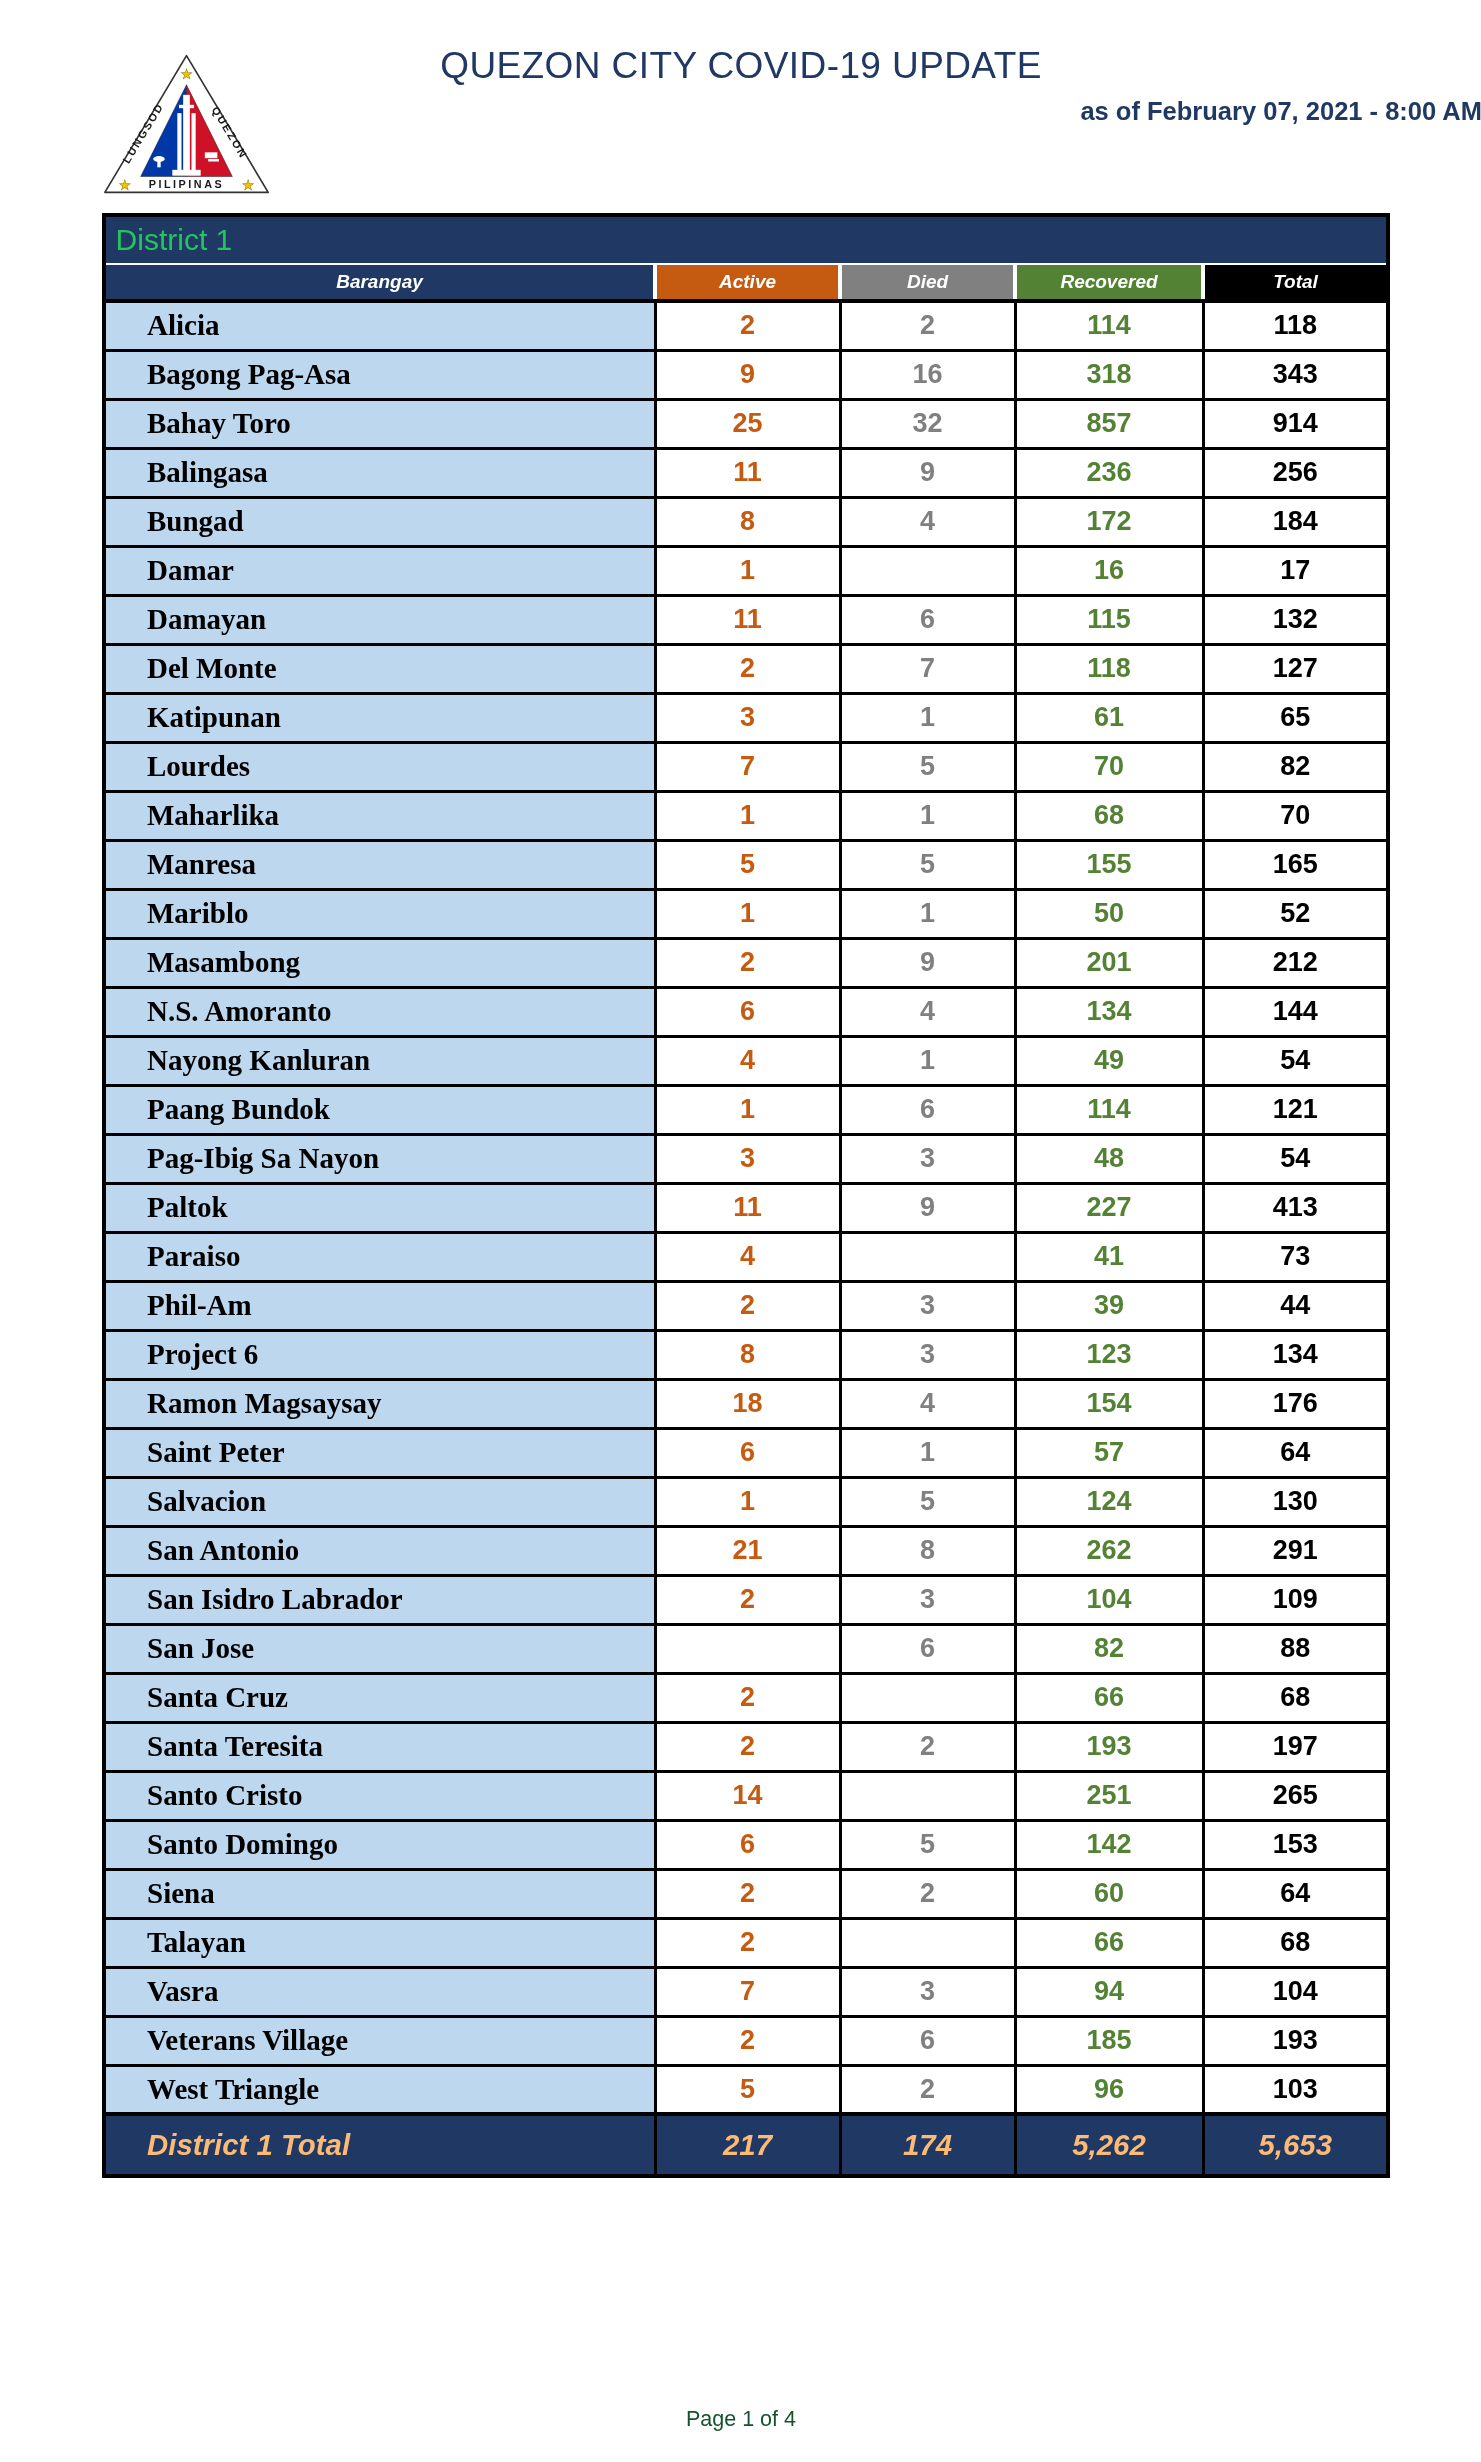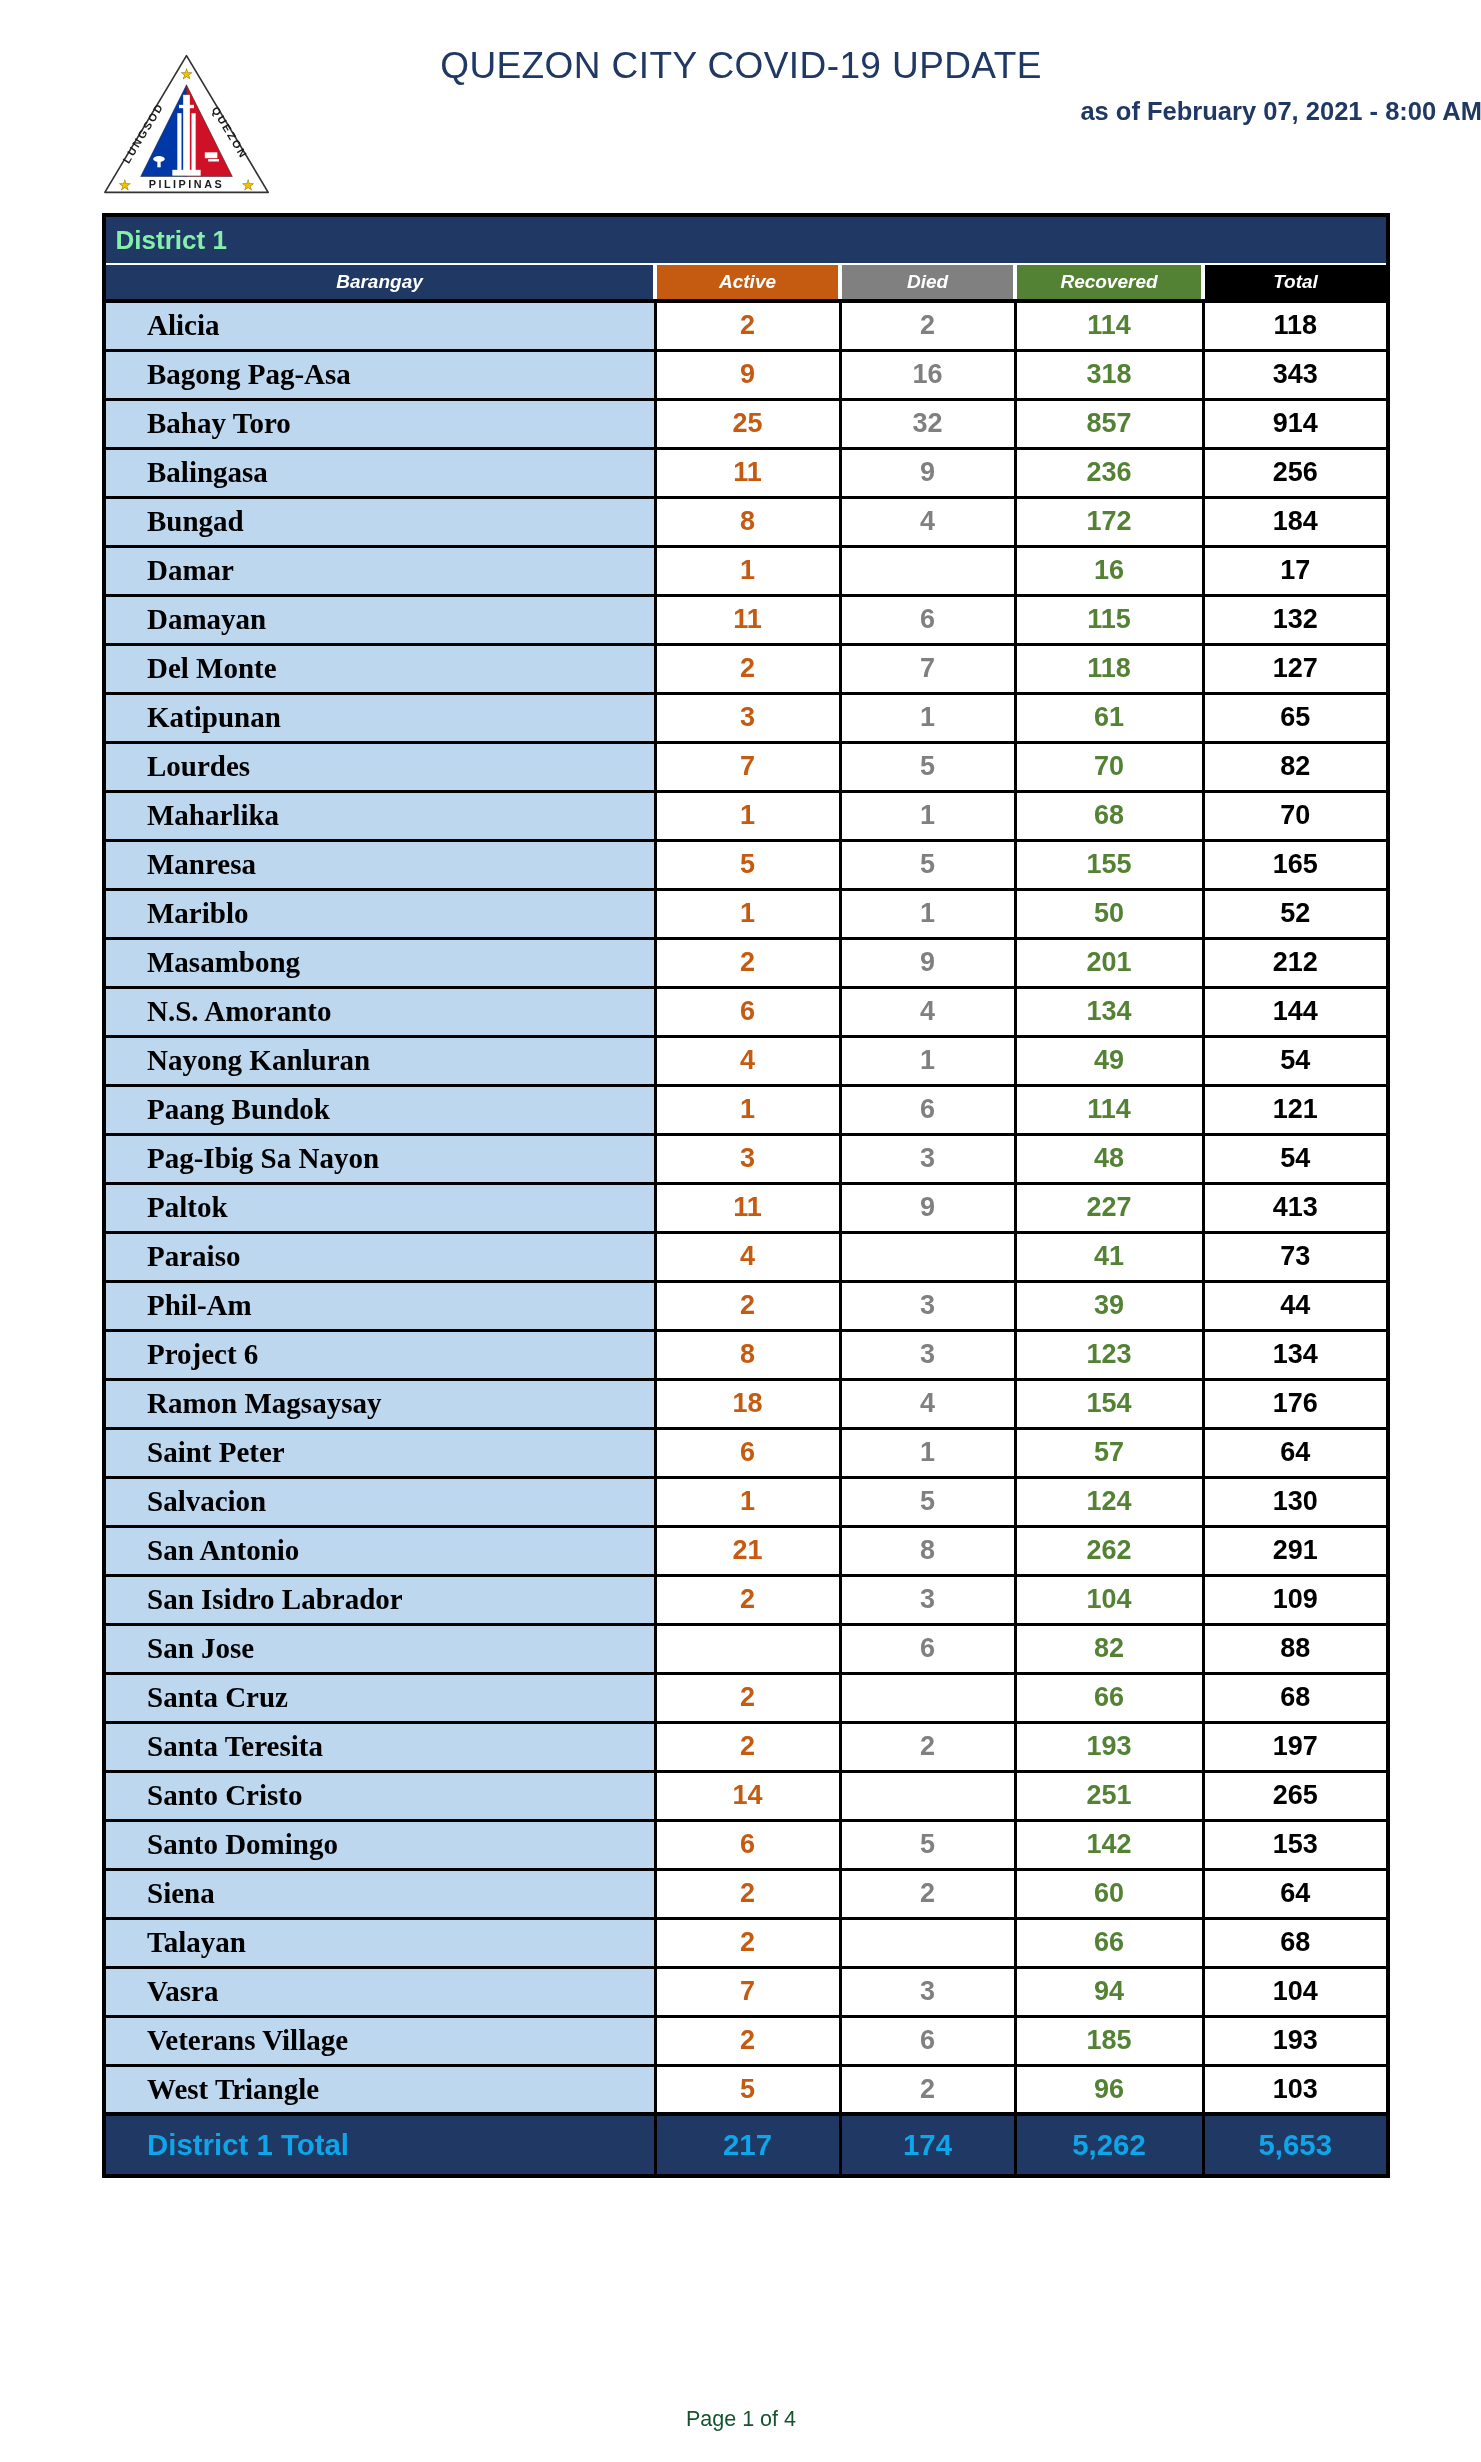--- a/index.html
+++ b/index.html
@@ -18,22 +18,22 @@
     position:absolute; top:97px; left:0; width:100%; text-align:right;
     font-size:25.5px; font-weight:bold; color:#1F3864;
   }
   
   table.covid {
     position:absolute; left:102px; top:213px; width:1283px;
     border-collapse:collapse; table-layout:fixed;
     border:4.8px solid #000;
   }
   tr.district-row td {
-    height:49px; background:#1F3864; color:#86efac;
-    font-size:26px; font-weight:bold; padding-left:9.6px;
+    height:49px; background:#1F3864; color:#22c55e;
+    font-size:30px; font-weight:normal; padding-left:9.6px;
     border-bottom:2.4px solid #fff;
   }
   tr.col-head td {
     height:37px; color:#fff; font-style:italic; font-weight:bold;
     font-size:19px; text-align:center; vertical-align:middle;
     border-bottom:4px solid #000; border-left:4px solid #fff;
   }
   tr.col-head td:first-child { border-left:none; }
   .h-barangay { background:#1F3864; }
   .h-active   { background:#C55A11; }
@@ -46,22 +46,22 @@
     color:#000;
   }
   tbody td.bg {
     background:#BDD7EE; text-align:left; padding-left:41px; font-size:29px;font-family:Liberation Serif, serif;
   }
   tbody td.active    { color:#C55A11; }
   tbody td.died      { color:#808080; }
   tbody td.recovered { color:#548235; }
   tbody td.total     { color:#000000; }
   tr.total-row td {
-    height:62px; background:#1F3864; color:#0ea5e9;
-    font-weight:bold; font-size:29.4px;
+    height:62px; background:#1F3864; color:#fdba74;
+    font-style:italic; font-weight:bold; font-size:29.4px;
     border:3.2px solid #000; border-top:4px solid #000;
     text-align:center; vertical-align:middle;
   }
   tr.total-row td:first-child { text-align:left; padding-left:41px; }
   
   .page-footer {
     position:absolute; top:2407px; left:0; width:100%;
     text-align:center; font-size:21.5px; color:#14532d;
   }
 </style>

